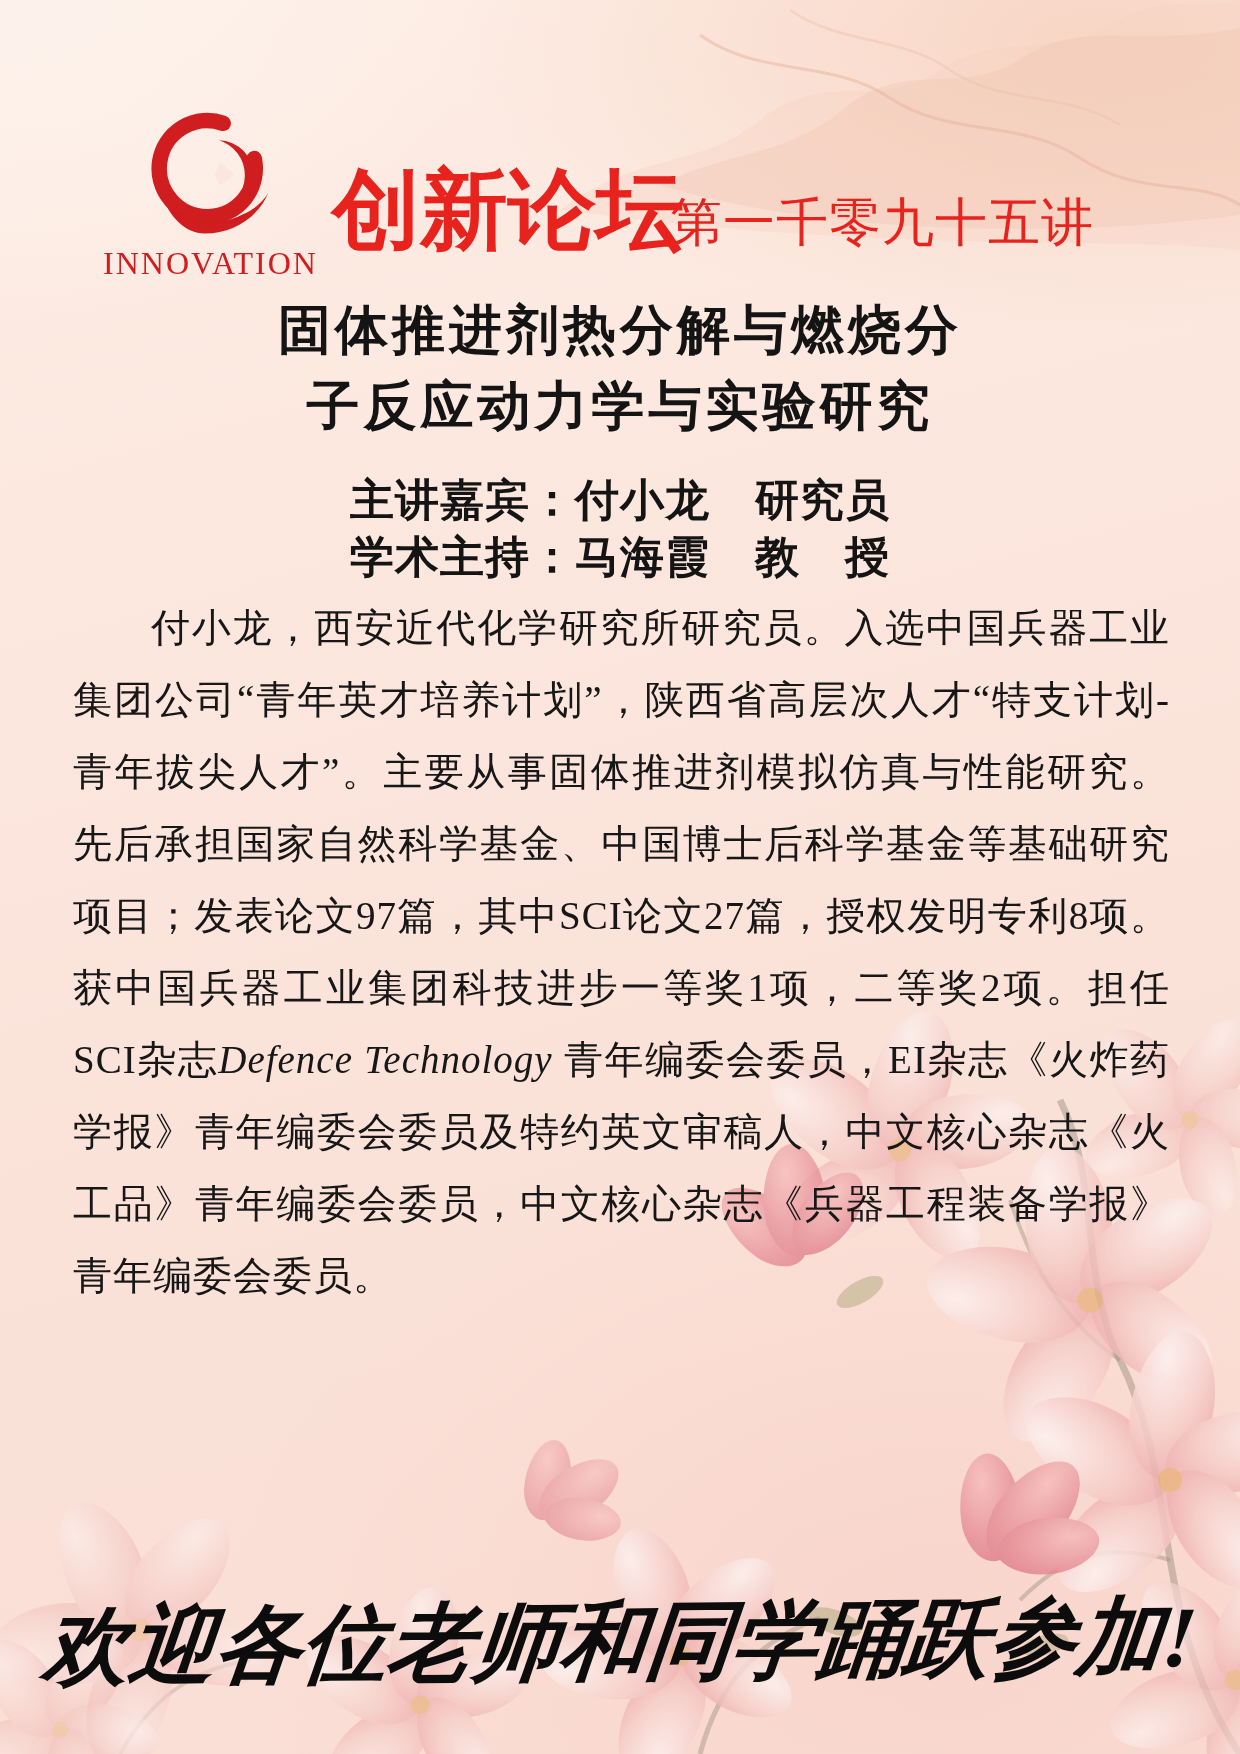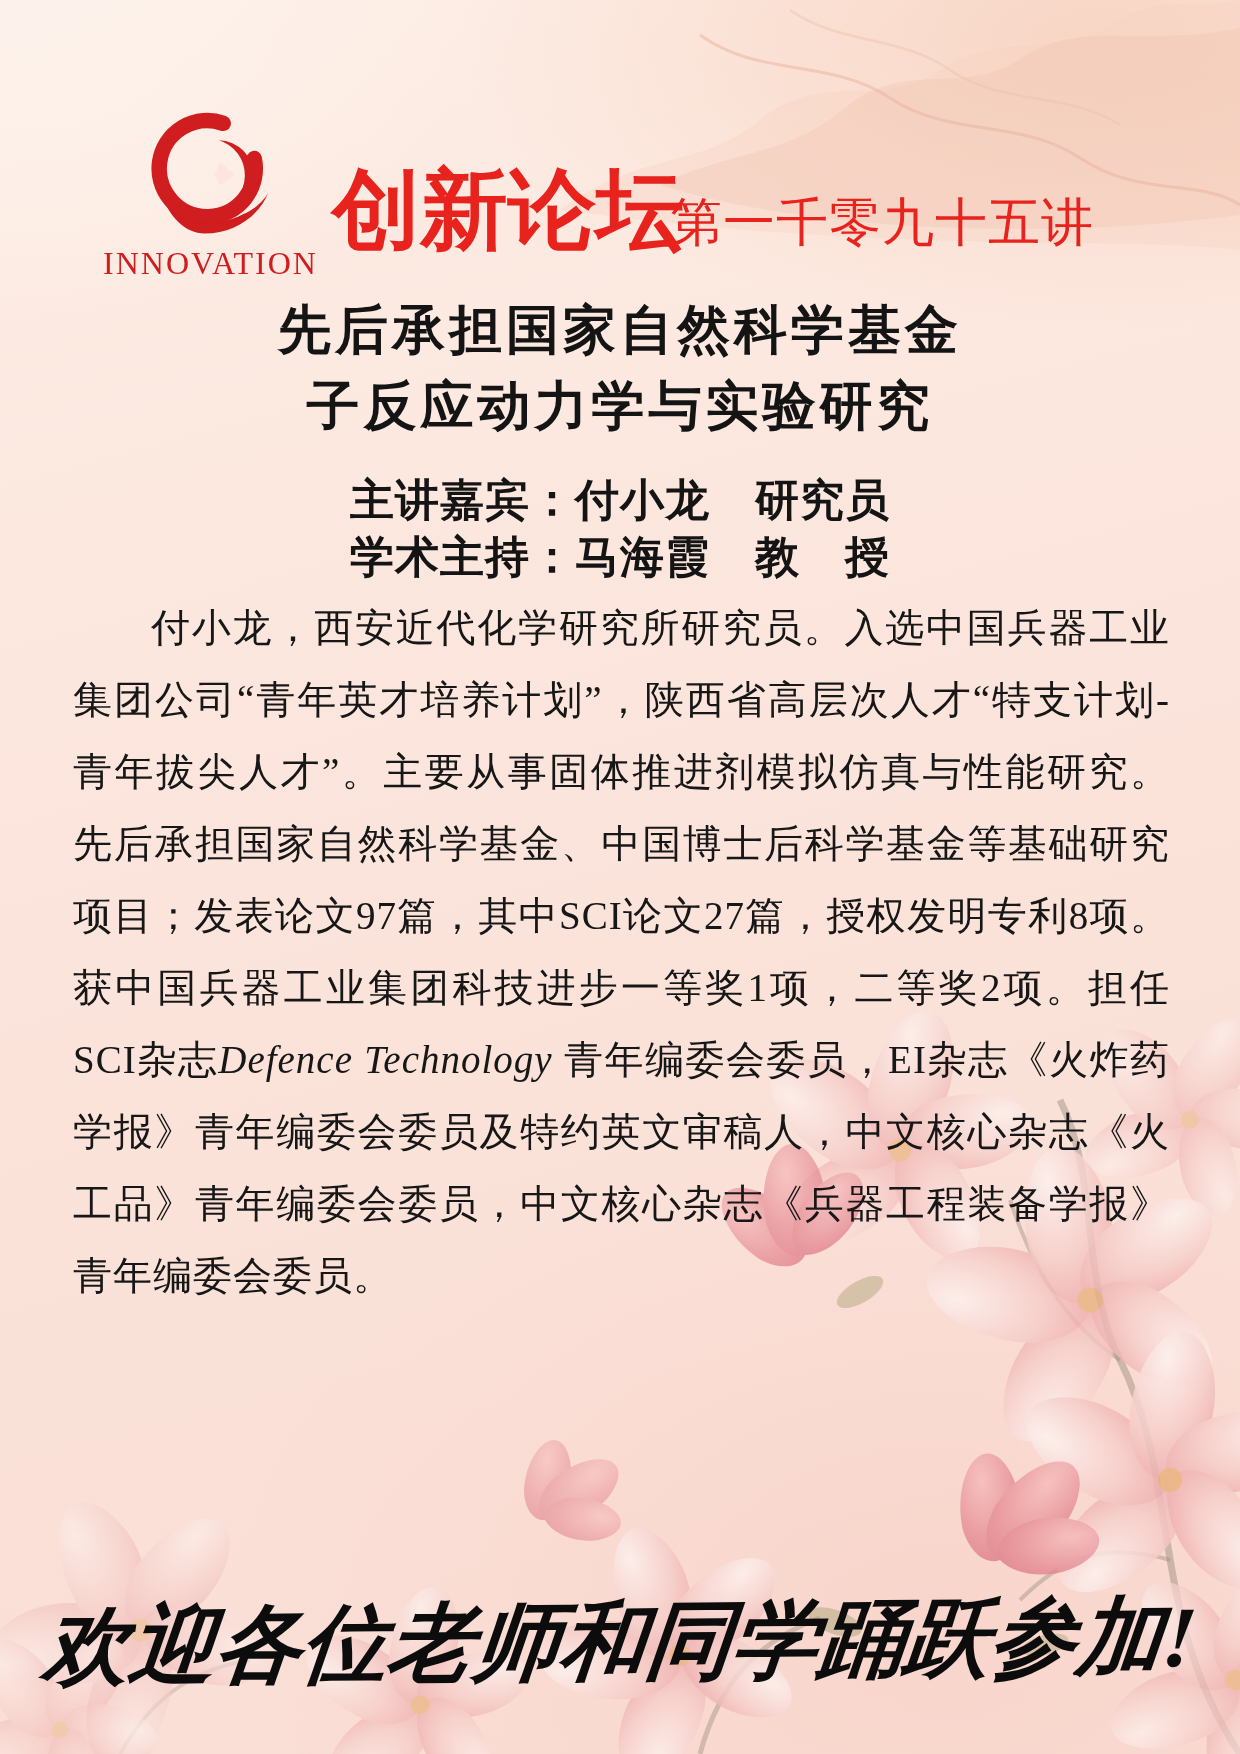--- a/index.html
+++ b/index.html
@@ -155,21 +155,21 @@
         <path d="M16 58 C30 78 56 86 82 68 C86 65 90 61 92 57 C86 73 68 86 47 86 C33 86 22 74 16 58 Z" fill="#cf1d20"></path>
         <path d="M24 70 C40 82 60 82 76 73" stroke="#cf1d20" stroke-width="2.5" fill="none" opacity="0.9"></path>
       </svg>
       <div class="logo-wordmark">INNOVATION</div>
     </div>
 
     <div class="forum-title">创新论坛</div>
     <div class="lecture-number">第一千零九十五讲</div>
 
     <div class="talk-title">
-      <div>先后承担国家自然科学基金</div>
+      <div>固体推进剂热分解与燃烧分</div>
       <div>子反应动力学与实验研究</div>
     </div>
 
     <div class="people">
       <div>主讲嘉宾：付小龙　研究员</div>
       <div>学术主持：马海霞　教　授</div>
     </div>
 
     <p class="bio"><span>付小龙，西安近代化学研究所研究员。入选中国兵器工业集团公司“青年英才培养计划”，陕西省高层次人才“特支计划-青年拔尖人才”。主要从事固体推进剂模拟仿真与性能研究。先后承担国家自然科学基金、中国博士后科学基金等基础研究项目；发表论文97篇，其中SCI论文27篇，授权发明专利8项。获中国兵器工业集团科技进步一等奖1项，二等奖2项。担任SCI杂志</span><em>Defence Technology</em><span> 青年编委会委员，EI杂志《火炸药学报》青年编委会委员及特约英文审稿人，中文核心杂志《火工品》青年编委会委员，中文核心杂志《兵器工程装备学报》青年编委会委员。</span></p>
 

